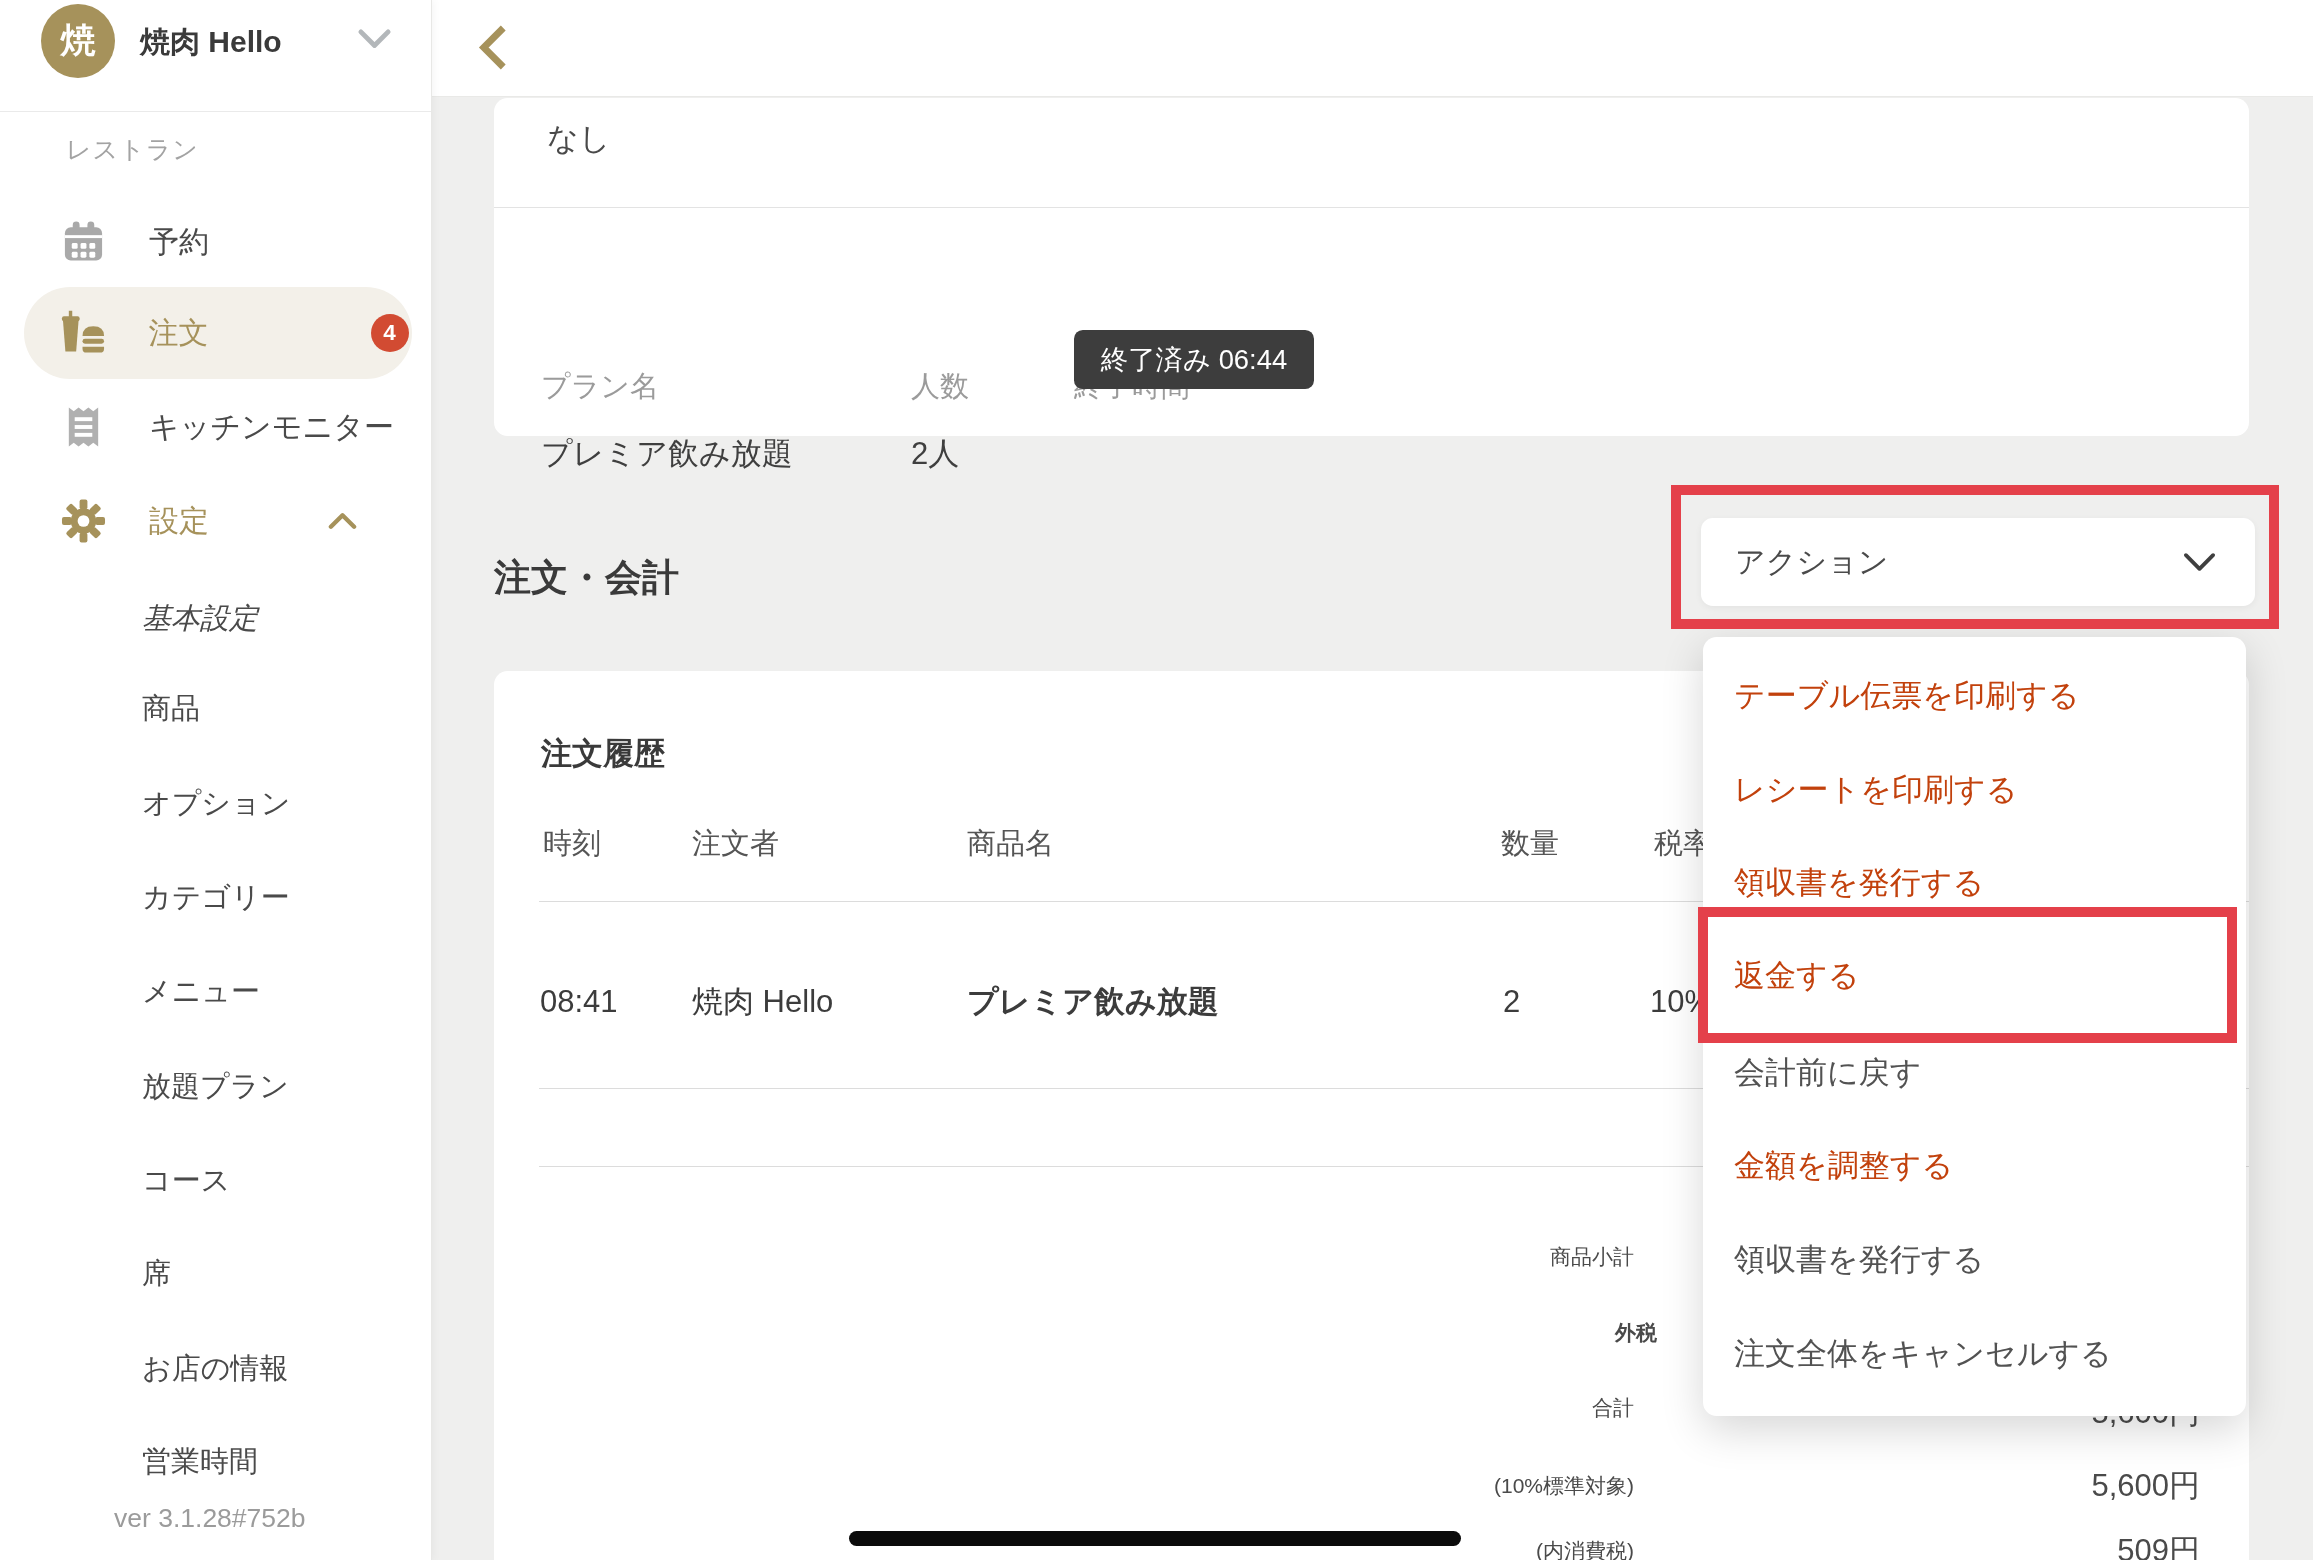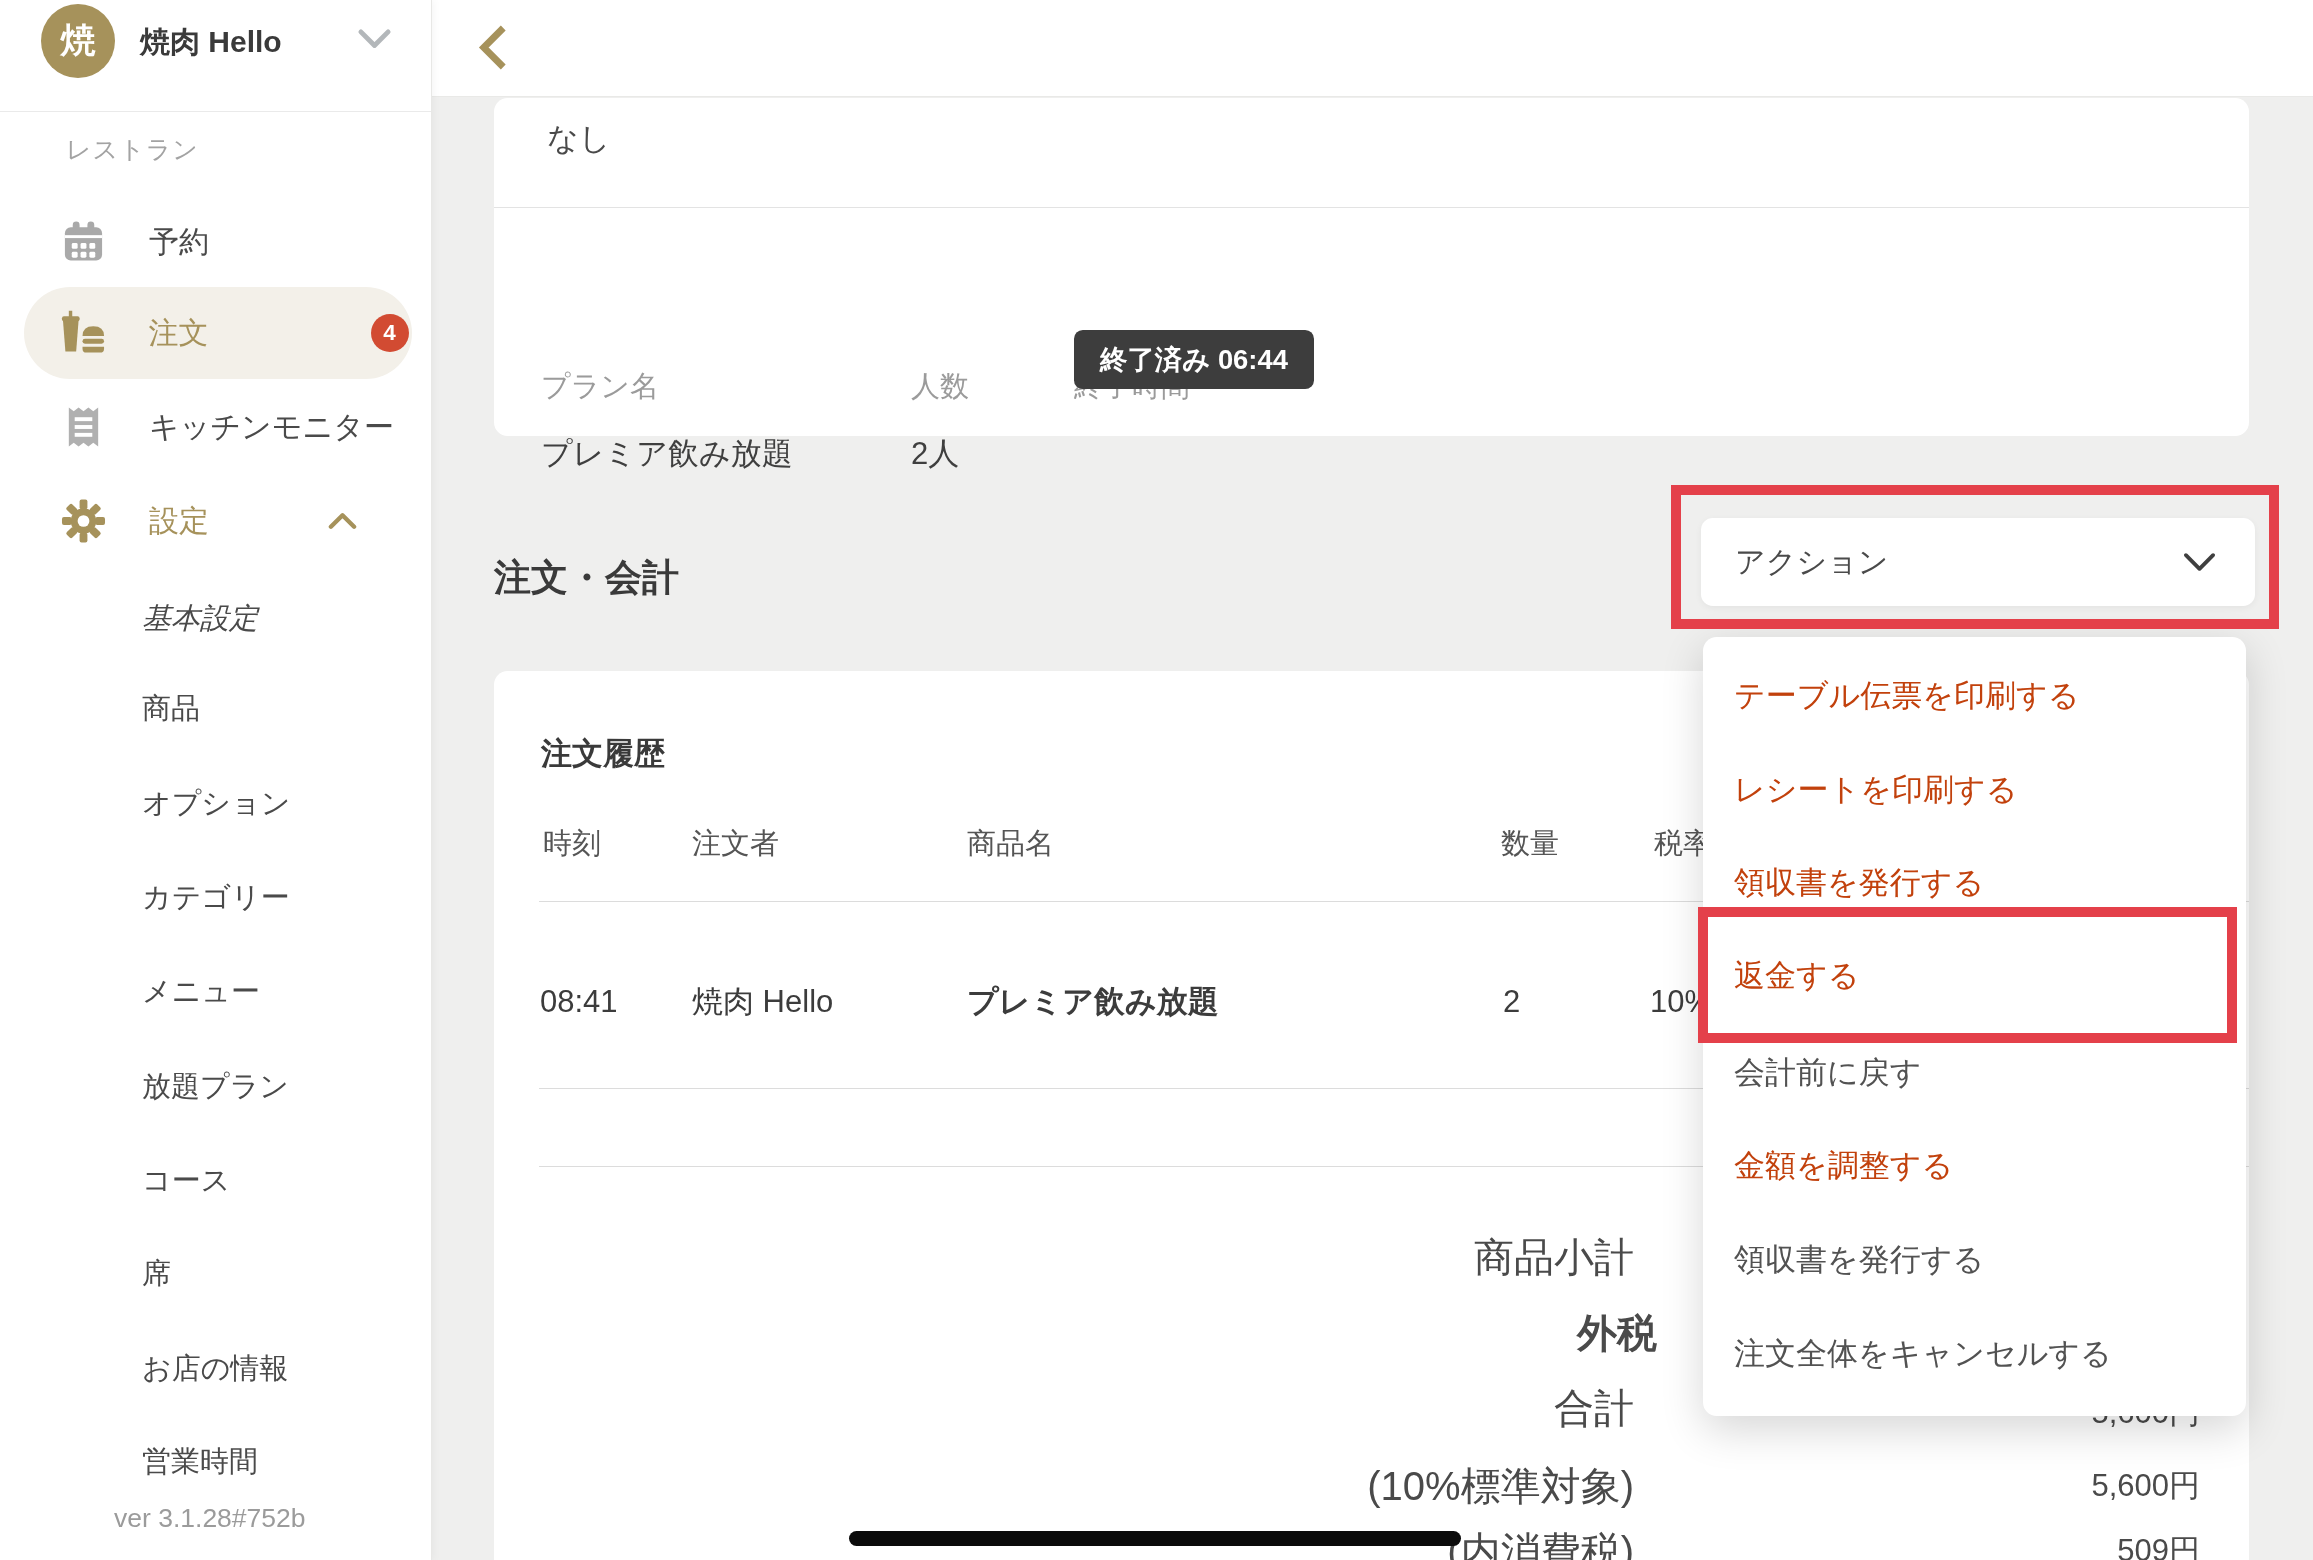--- a/index.html
+++ b/index.html
@@ -42,31 +42,31 @@
   .back-btn{position:absolute;left:43px;top:21.6px;width:39px;height:51px;cursor:pointer;}
 
   
   .card{position:absolute;background:#FFFFFF;border-radius:13.7px;}
   .plan-card{left:494px;top:98px;width:1755px;height:338px;}
   .plan-note{position:absolute;left:53px;top:19.6px;font-size:31px;color:#4A4A4A;}
   .plan-divider{position:absolute;left:0px;right:0px;top:109px;height:1px;background:#E3E3E3;}
   .col-label{position:absolute;font-size:29px;color:#9B9B9B;white-space:nowrap;}
   .col-value{position:absolute;font-size:31px;color:#3F3F3F;white-space:nowrap;}
   .end-badge{position:absolute;left:580px;top:232px;width:240px;height:59px;background:#3D3D3D;border-radius:8.8px;
-    color:#FFF;font-size:27.4px;font-weight:700;display:flex;align-items:center;justify-content:center;white-space:nowrap;}
+    color:#FFF;font-size:27.4px;font-weight:400;display:flex;align-items:center;justify-content:center;white-space:nowrap;}
 
   .section-heading{position:absolute;left:494px;top:553px;font-size:37px;font-weight:700;color:#3A3A3A;}
 
   
   .history-card{left:494px;top:671px;width:1755px;height:941px;border-radius:13.7px 13.7px 0 0;}
   .history-heading{position:absolute;left:47px;top:62px;font-size:31px;font-weight:700;color:#3A3A3A;}
   .th{position:absolute;top:173px;transform:translateY(-50%);font-size:29px;color:#555;white-space:nowrap;}
   .td{position:absolute;top:331px;transform:translateY(-50%);font-size:31px;color:#3C3C3C;white-space:nowrap;}
   .rule{position:absolute;height:1px;background:#DCDCDC;}
-  .tot-label{position:absolute;font-size:40px;color:#4A4A4A;transform:translate(-100%,-50%);white-space:nowrap;}
+  .tot-label{position:absolute;font-size:21px;color:#4A4A4A;transform:translate(-100%,-50%);white-space:nowrap;}
   .tot-value{position:absolute;font-size:31px;color:#4A4A4A;transform:translate(-100%,-50%);white-space:nowrap;}
 
   
   .action-btn{position:absolute;left:1701px;top:518px;width:554px;height:88px;background:#FFF;border-radius:11.8px;
     box-shadow:0 2px 7.8px rgba(0,0,0,0.05);z-index:40;cursor:pointer;}
   .action-btn .label{position:absolute;left:34px;top:50%;transform:translateY(-50%);font-size:30px;color:#4A4A4A;}
   .action-btn .chev{position:absolute;right:39px;top:50%;transform:translateY(-50%);}
   .dropdown{position:absolute;left:1703px;top:637px;width:543px;height:779px;background:#FFF;border-radius:13.7px;
     box-shadow:0 13.7px 43px rgba(0,0,0,0.16);z-index:30;}
   .menu-item{position:absolute;left:31px;transform:translateY(-50%);font-size:31px;white-space:nowrap;cursor:pointer;}

